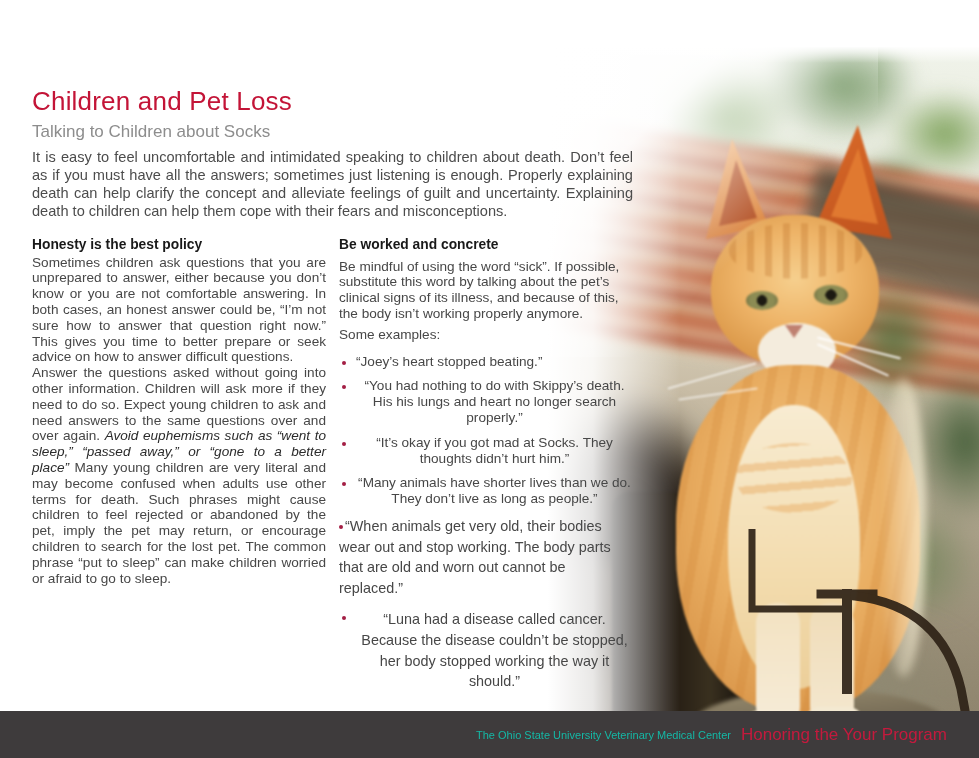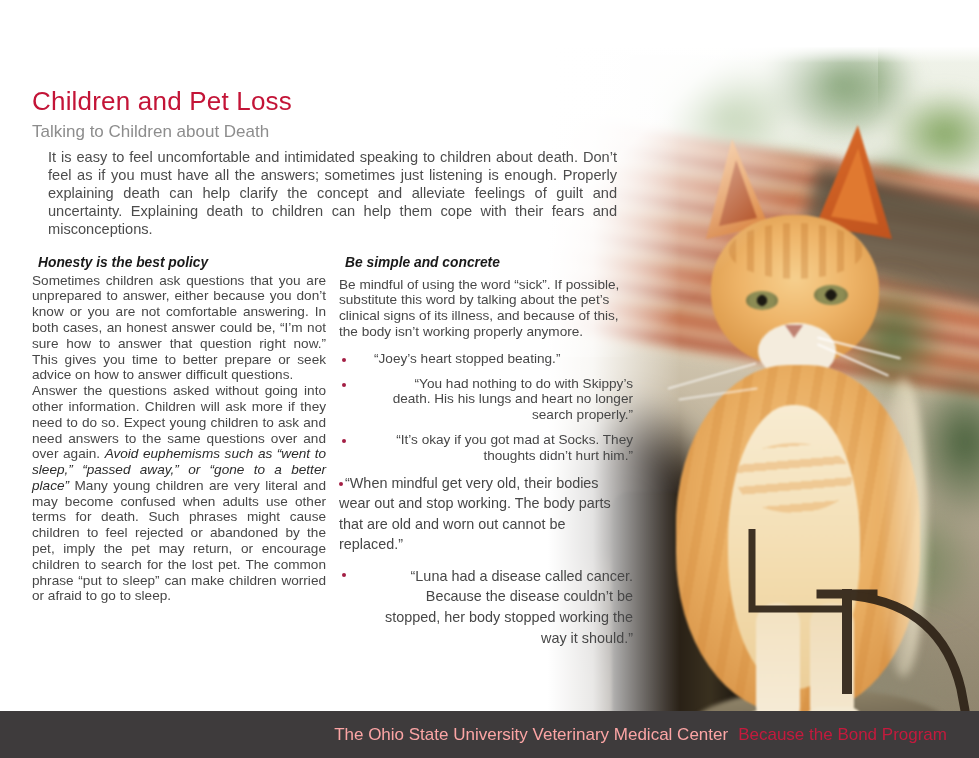--- a/index.html
+++ b/index.html
@@ -79,42 +79,42 @@
     background:linear-gradient(90deg,#fff 0%,rgba(255,255,255,.88) 34%,rgba(255,255,255,0) 100%);}
   .fade-corner{left:0;top:0;width:330px;height:310px;
     background:linear-gradient(135deg,#fff 0%,rgba(255,255,255,.92) 28%,rgba(255,255,255,0) 62%);}
   .fade-top{left:0;top:0;width:100%;height:16px;
     background:linear-gradient(180deg,rgba(255,255,255,.95),rgba(255,255,255,0));}
 
   
   .content{position:absolute;left:32px;top:86px;width:601px;z-index:2;}
   h1{margin:0;font-size:26px;line-height:30px;font-weight:500;letter-spacing:.2px;color:#c31437;}
   h2{margin:6px 0 0;font-size:17px;line-height:20px;font-weight:400;color:#8d8d8d;}
-  .intro{margin:7px 16px 0;font-size:14.6px;line-height:17.9px;text-align:justify;color:#4c4c4c;}
+  .intro{margin:7px 0 0;font-size:14.6px;line-height:17.9px;text-align:justify;color:#4c4c4c;}
   .cols{display:flex;gap:13px;margin-top:16px;}
   .col{width:294px;font-size:13.6px;line-height:15.8px;color:#474747;}
-  .col h3{margin:0 6px 2px;font-size:13.8px;line-height:16px;font-style:italic;font-weight:700;color:#191919;}
+  .col h3{margin:0 0 2px;font-size:13.8px;line-height:16px;font-weight:700;color:#191919;}
   .col p{margin:0;text-align:justify;}
   .col p.plain{text-align:left;}
   .em-strong{font-weight:400;font-style:italic;color:#2b2b2b;}
   .gap-sm{margin-top:6px !important;}
   .gap-xs{margin-top:5px !important;}
   ul.examples{list-style:none;margin:11px 0 0;padding:0;}
-  ul.examples li{display:flex;gap:28px;margin:0 0 9px;text-align:right;}
+  ul.examples li{display:flex;gap:10px;margin:0 0 9px;text-align:center;}
   .dot{flex:0 0 auto;width:4px;height:4px;border-radius:50%;background:#a31e44;margin:7px 0 0 3px;}
   .loose{font-size:14.4px;line-height:20.6px;}
   .inline-b{margin-top:3px !important;text-align:left !important;font-size:14.4px;line-height:20.6px;}
   .dot-inline{display:inline-block;width:4px;height:4px;border-radius:50%;background:#a31e44;
     vertical-align:middle;margin-right:2px;}
   li.last{margin-top:2px;}
 
   
   .footer{position:absolute;left:0;top:711px;width:979px;height:47px;background:#3e3b3c;z-index:5;
     display:flex;align-items:center;justify-content:flex-end;gap:10px;padding-right:32px;box-sizing:border-box;}
-  .footer .org{color:#fca5a5;font-size:17px;}
+  .footer .org{color:#14b8a6;font-size:11px;}
   .footer .program{color:#c41a3d;font-size:17px;}
 </style>
 </head>
 <body>
 
 <div class="page">
 
   <div class="photo">
     <div class="ph-base"></div>
     <div class="ph-trees"></div>
@@ -159,56 +159,61 @@
         <path d="M112 67 C 170 74 205 105 218 160 C 224 190 227 215 228 229" stroke-width="9"></path>
       </g>
     </svg>
     <div class="fade-corner"></div>
     <div class="fade-left"></div>
     <div class="fade-top"></div>
   </div>
 
   <div class="content">
     <h1>Children and Pet Loss</h1>
-    <h2>Talking to Children about Death</h2>
+    <h2>Talking to Children about Socks</h2>
     <p class="intro">It is easy to feel uncomfortable and intimidated speaking to children about death. Don’t feel as if you must have all the answers; sometimes just listening is enough. Properly explaining death can help clarify the concept and alleviate feelings of guilt and uncertainty. Explaining death to children can help them cope with their fears and misconceptions.</p>
 
     <div class="cols">
       <div class="col">
         <h3>Honesty is the best policy</h3>
         <p>Sometimes children ask questions that you are unprepared to answer, either because you don’t know or you are not comfortable answering. In both cases, an honest answer could be, “I’m not sure how to answer that question right now.” This gives you time to better prepare or seek advice on how to answer difficult questions.</p>
         <p><span>Answer the questions asked without going into other information. Children will ask more if they need to do so. Expect young children to ask and need answers to the same questions over and over again. </span><span class="em-strong">Avoid euphemisms such as “went to sleep,” “passed away,” or “gone to a better place”</span><span> Many young children are very literal and may become confused when adults use other terms for death. Such phrases might cause children to feel rejected or abandoned by the pet, imply the pet may return, or encourage children to search for the lost pet. The common phrase “put to sleep” can make children worried or afraid to go to sleep.</span></p>
       </div>
 
       <div class="col">
-        <h3>Be simple and concrete</h3>
+        <h3>Be worked and concrete</h3>
         <p class="plain gap-sm">Be mindful of using the word “sick”. If possible, substitute this word by talking about the pet’s clinical signs of its illness, and because of this, the body isn’t working properly anymore.</p>
+        <p class="plain gap-xs">Some examples:</p>
         <ul class="examples">
           <li>
               <span class="dot"></span>
               <span>“Joey’s heart stopped beating.”</span>
             </li>
           <li>
               <span class="dot"></span>
               <span>“You had nothing to do with Skippy’s death. His his lungs and heart no longer search properly.”</span>
             </li>
           <li>
               <span class="dot"></span>
               <span>“It’s okay if you got mad at Socks. They thoughts didn’t hurt him.”</span>
             </li>
+          <li>
+              <span class="dot"></span>
+              <span>“Many animals have shorter lives than we do. They don’t live as long as people.”</span>
+            </li>
         </ul>
-        <p class="plain inline-b"><span class="dot-inline"></span><span>“When mindful get very old, their bodies wear out and stop working. The body parts that are old and worn out cannot be replaced.”</span></p>
+        <p class="plain inline-b"><span class="dot-inline"></span><span>“When animals get very old, their bodies wear out and stop working. The body parts that are old and worn out cannot be replaced.”</span></p>
         <ul class="examples">
           <li class="loose last">
               <span class="dot"></span>
               <span>“Luna had a disease called cancer. Because the disease couldn’t be stopped, her body stopped working the way it should.”</span>
             </li>
         </ul>
       </div>
     </div>
   </div>
 
   <div class="footer">
     <span class="org">The Ohio State University Veterinary Medical Center</span>
-    <span class="program">Because the Bond Program</span>
+    <span class="program">Honoring the Your Program</span>
   </div>
 
 </div>
 
 </body></html>

